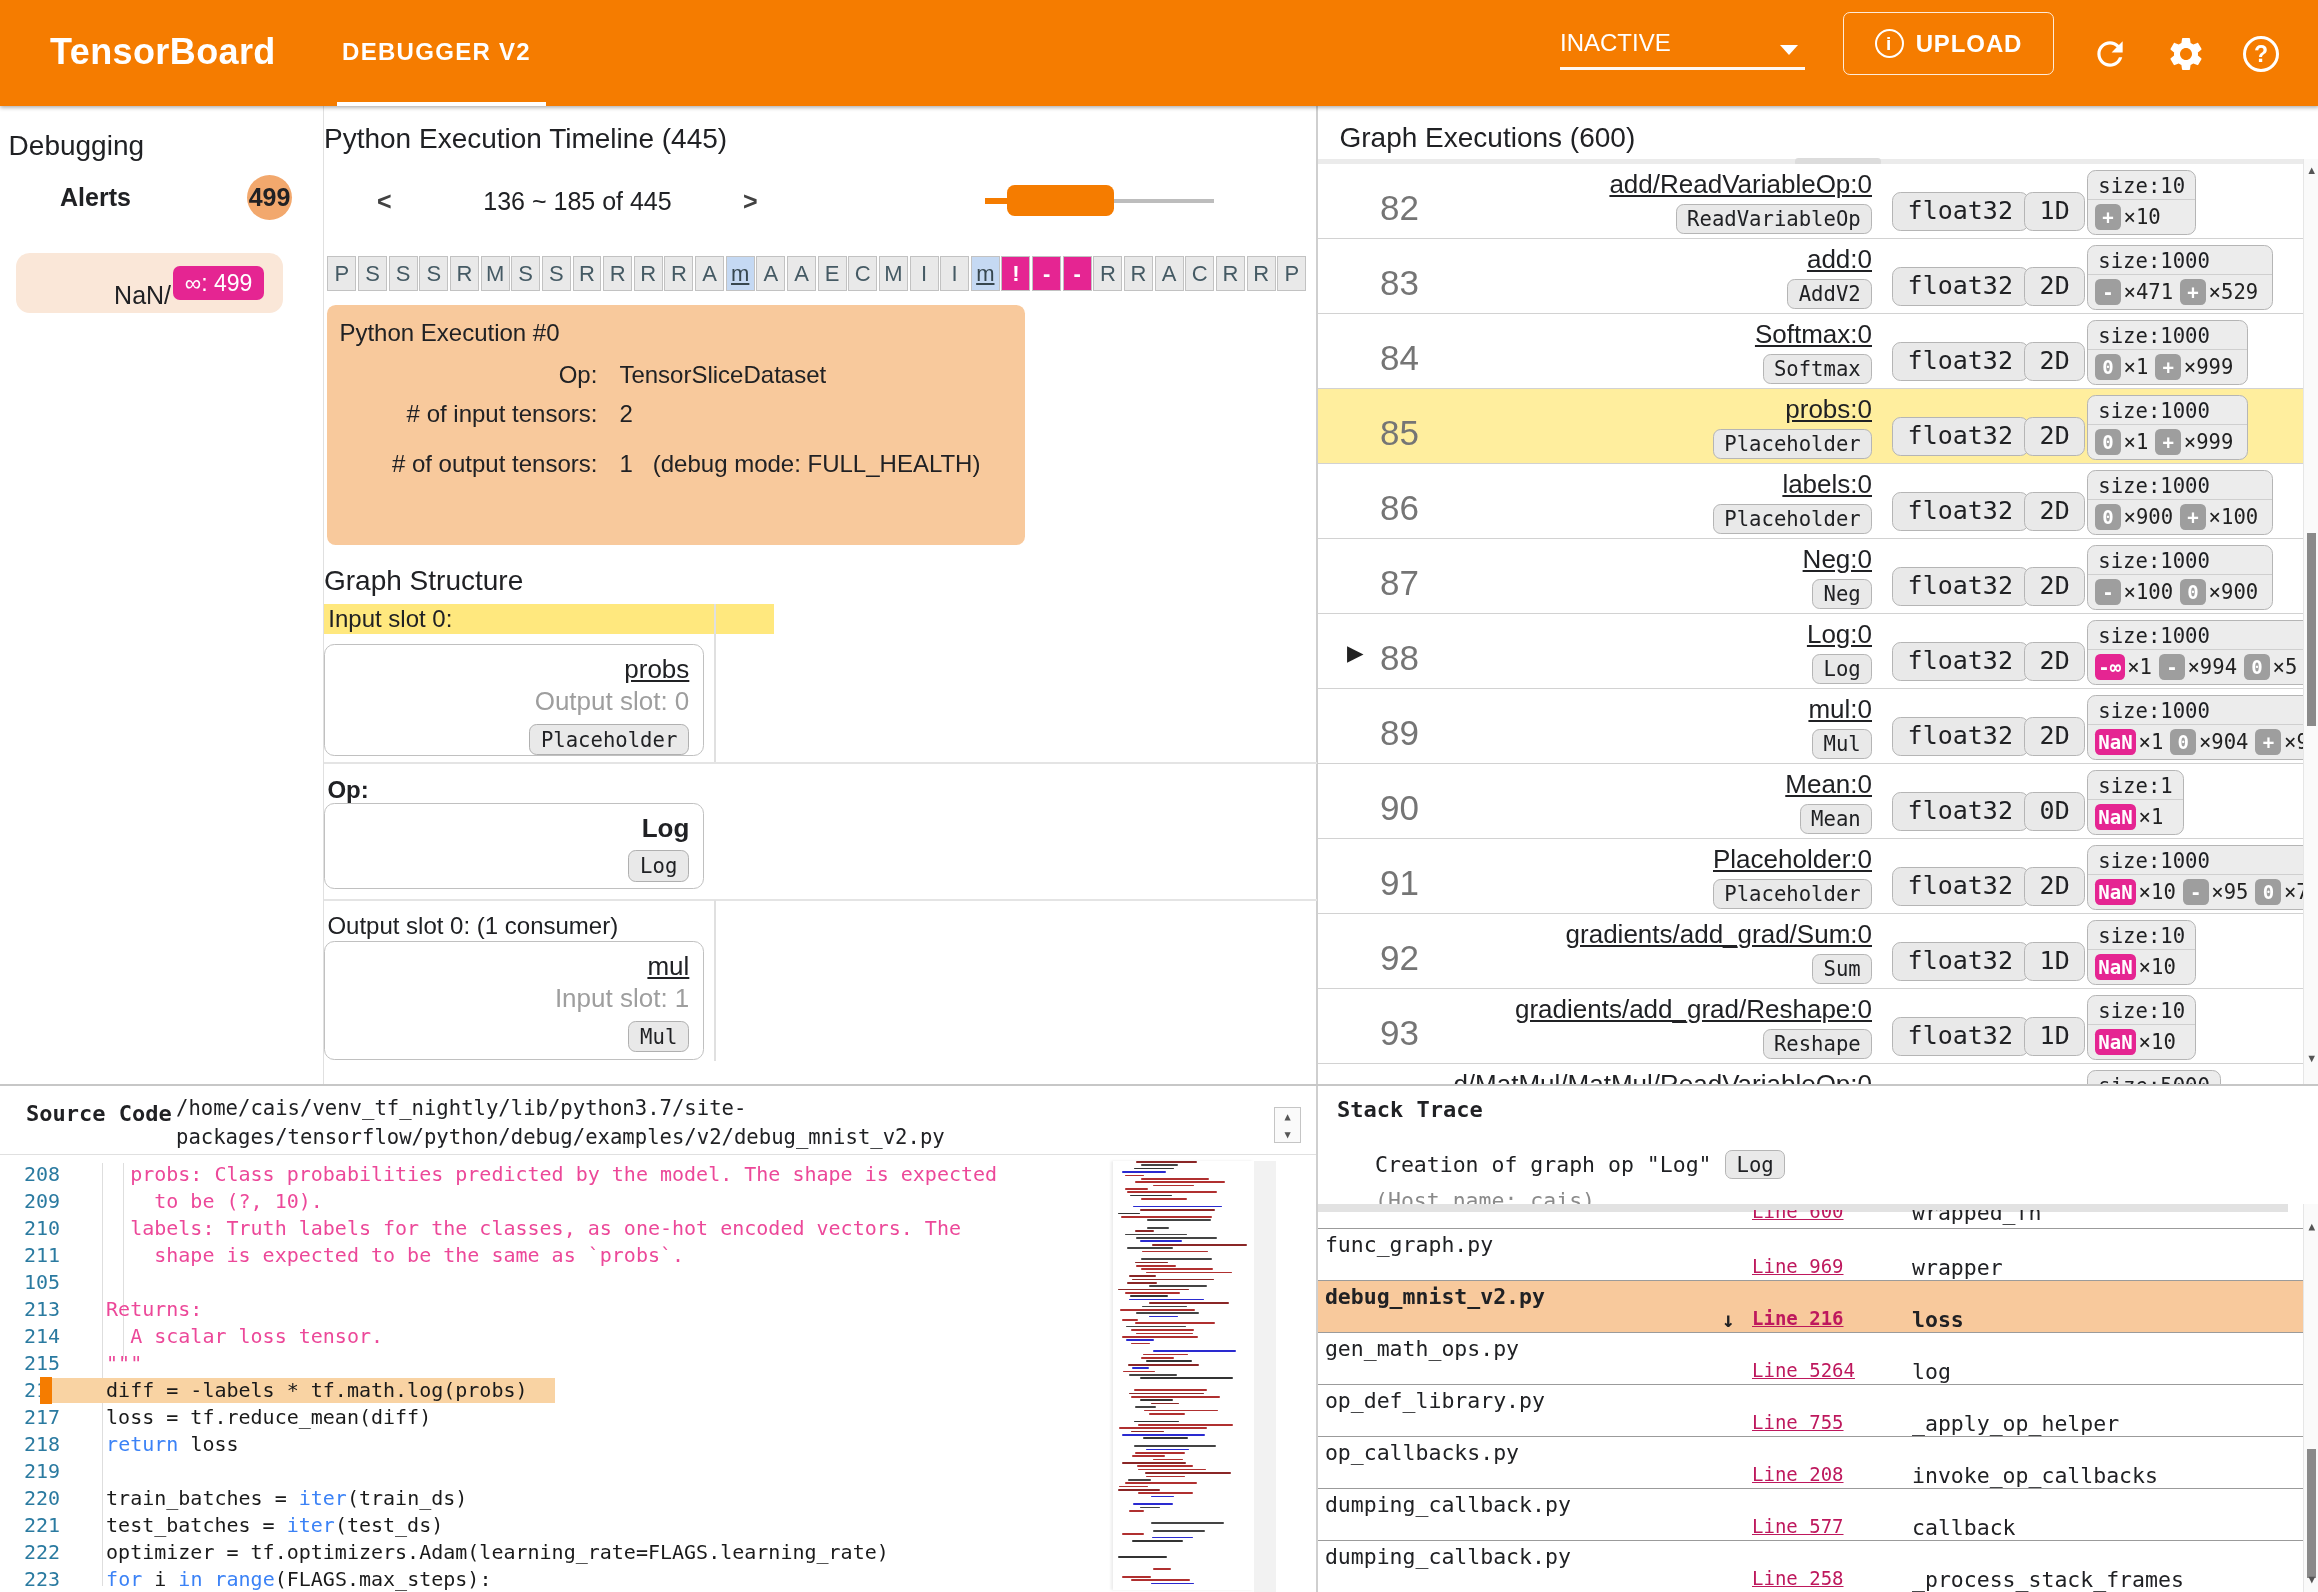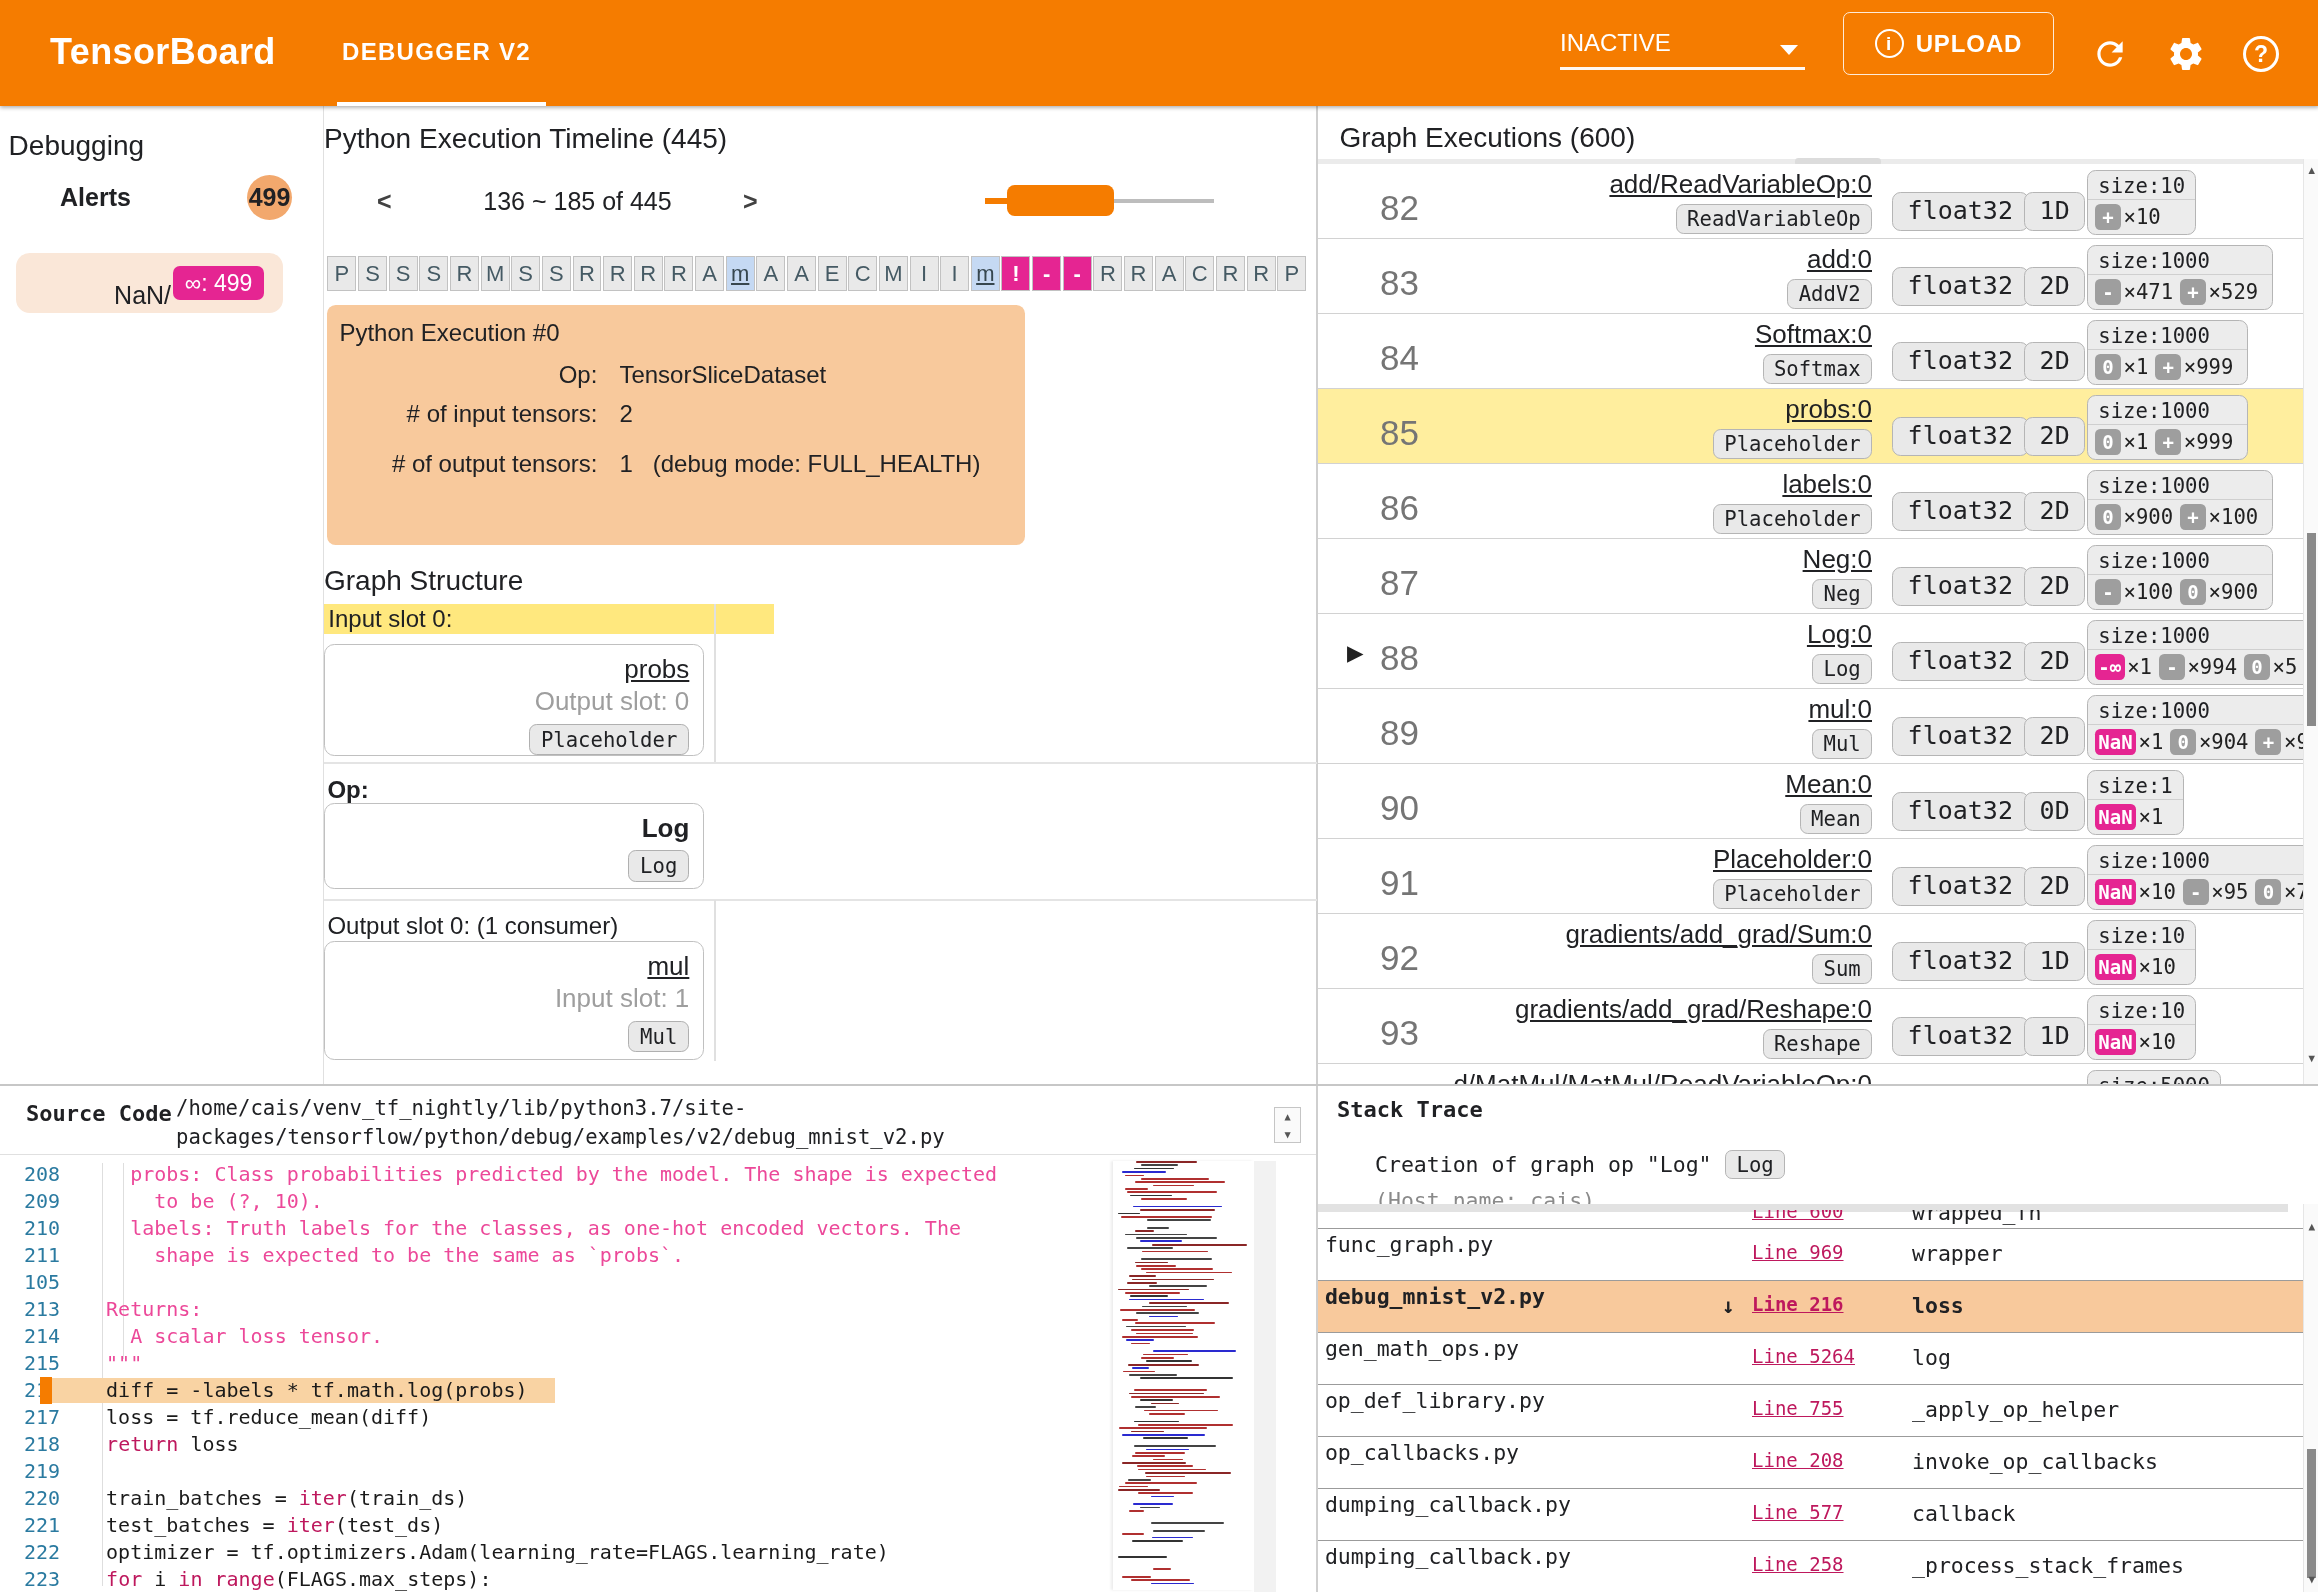--- a/index.html
+++ b/index.html
@@ -128,21 +128,21 @@
          background:#fafafa; display:flex; flex-direction:column; align-items:center; justify-content:space-between;
          font-size:10.3px; color:#555; padding:1.7px 0; cursor:pointer; }
   .src-hr { position:absolute; left:0; top:69px; width:1316px; height:0.9px; background:#e0e0e0; }
   .code-area { position:absolute; left:0; top:69px; width:1108px; height:439px; overflow:hidden; }
   .guide1 { position:absolute; left:102px; top:8.6px; width:0.9px; height:423px; background:#dedede; }
   .guide2 { position:absolute; left:123px; top:8.6px; width:0.9px; height:196px; background:#dedede; }
   .code-line { position:relative; height:27px; font-size:20px; line-height:27px; white-space:pre; cursor:pointer; }
   .lnum { position:absolute; left:0; width:60px; text-align:right; color:#2a7aa0; }
   .ctext { position:absolute; left:82px; z-index:2; color:#1a1a1a; }
   .ctext .str { color:#ec4899; }
-  .ctext .kw { color:#be185d;margin-top:15px; }
+  .ctext .kw { color:#3b82f6;margin-top:15px; }
   .hl-bar { position:absolute; left:40px; top:0.9px; width:515px; height:25px; background:#f9d3a3; z-index:1; }
   .hl-marker { position:absolute; left:40px; top:0px; width:12px; height:27px; background:#f57c00; z-index:3; }
   .minimap { position:absolute; left:1113px; top:76px; width:141px; height:429px; overflow:hidden;
          box-shadow:-1.7px 0 2.6px rgba(0,0,0,.08); background:#fff; cursor:pointer; }
   .mm-bar { height:1.7px; margin-bottom:1.7px; border-radius:0.9px; }
   .src-strip { position:absolute; left:1254px; top:76px; width:22px; height:432px; background:#f2f2f2; }
 
   
   .st { position:absolute; left:1318px; top:1085px; width:1000px; height:508px; overflow:hidden;
         font-family:"DejaVu Sans Mono", monospace; }
@@ -151,21 +151,21 @@
   .st-opchip { background:#e9e9e9; border:1.7px solid #b5b5b5; border-radius:6.9px; padding:1.7px 10.3px; font-size:20.6px; }
   .st-host { position:absolute; left:57px; top:103px; font-size:21.5px; color:#8a8a8a; }
   .st-shadow { position:absolute; left:0; top:119px; width:970px; height:7.7px; background:#e2e2e2; }
   .st-frames { position:absolute; left:0; top:125px; width:986px; height:382px; overflow:hidden; }
   .st-frame { position:relative; border-bottom:1.7px solid #9b9b9b; height:52px; }
   .st-frame.partial { height:19px; }
   .st-frame.partial .st-linerow { top:-10.3px; }
   .st-frame.active { background:#f8c99c; }
   .st-file { position:absolute; left:6.9px; top:3.4px; font-size:21.5px; }
   .st-frame.active .st-file { font-weight:bold; }
-  .st-linerow { position:absolute; left:0; top:12px; width:100%; height:26px; }
+  .st-linerow { position:absolute; left:0; top:26px; width:100%; height:26px; }
   .st-line { position:absolute; left:434px; font-size:19px; text-decoration:underline; color:#be185d; cursor:pointer; }
   .st-frame.active .st-line { font-weight:bold; left:434px; }
   .st-down { position:absolute; left:404px; font-size:21.5px; font-weight:bold; }
   .st-func { position:absolute; left:594px; font-size:21.5px; }
   .st-frame.active .st-func { font-weight:bold; }
   .st-scroll { position:absolute; right:0; top:119px; width:14.6px; height:389px; background:#fafafa; border-left:0.9px solid #e6e6e6; }
   .st-thumb { position:absolute; left:2.6px; top:245px; width:9.4px; height:129px; background:#8a8a8a; cursor:grab; }
 </style>
 </head>
 <body>

